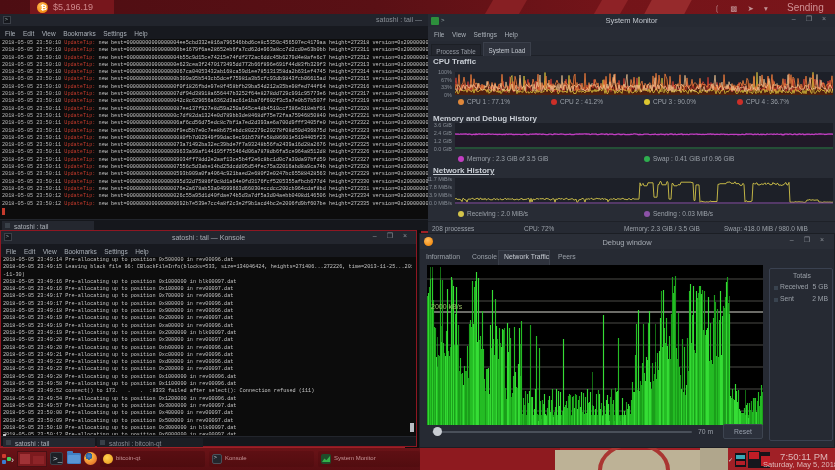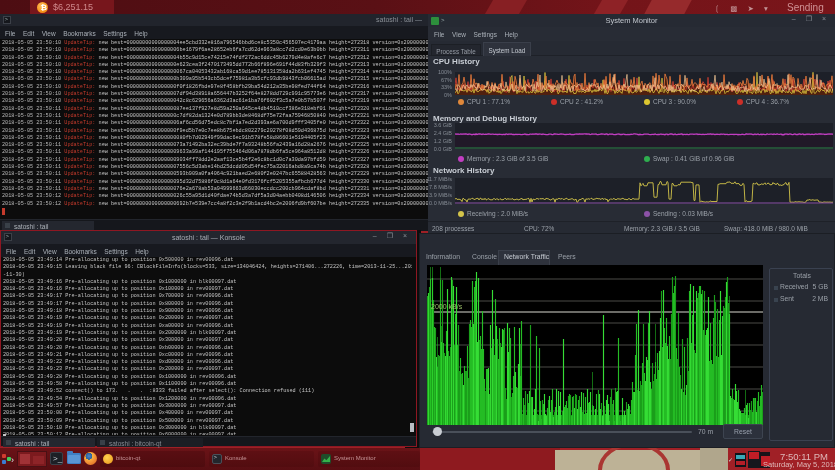--- a/index.html
+++ b/index.html
@@ -21,21 +21,21 @@
 <div class="abs" style="left:700px;top:448px;width:28px;height:22px;background:#b0a68c;"></div>
 
 <div class="abs" style="left:0;top:0;width:835px;height:14px;background:linear-gradient(90deg,#4d0d12 0%,#5a1015 45%,#731419 72%,#7a151a 100%);">
   <div class="abs" style="left:598px;top:0;width:26px;height:14px;background:#8e2226;transform:skewX(-30deg);"></div>
   <div class="abs" style="left:489px;top:0;width:34px;height:14px;background:#871f23;transform:skewX(-30deg);"></div>
   <div class="abs" style="left:648px;top:0;width:40px;height:14px;background:#962a2c;transform:skewX(-28deg);"></div>
   <div class="abs" style="left:30px;top:0;width:84px;height:14px;background:#77161c;"></div>
   <div class="abs" style="left:37px;top:1.5px;width:11px;height:11px;border-radius:50%;
        background:radial-gradient(circle at 40% 35%, #ffbf63, #f7931a 60%, #d97b11);"></div>
   <div class="abs" style="left:40.5px;top:2.5px;width:5px;height:9px;color:#fff;font-size:8px;font-weight:bold;">₿</div>
-  <div class="abs" style="left:53px;top:2px;font-size:9px;color:#cf8a8d;">$6,251.15</div>
+  <div class="abs" style="left:53px;top:2px;font-size:9px;color:#cf8a8d;">$5,196.19</div>
   <div class="abs" style="left:714px;top:3.5px;font-size:7.5px;color:#c29496;letter-spacing:4px;">❲ ▩ ➤ ▾</div>
   <div class="abs" style="left:787px;top:2px;font-size:10px;color:#cf9194;">Sending</div>
 </div>
 
 <div class="abs" style="left:0;top:14px;width:428px;height:217px;background:#0c0c0c;">
   <div class="abs" style="left:0;top:0;width:428px;height:12px;background:#21242c;">
     <div class="abs" style="left:3px;top:2px;width:8px;height:8px;background:#15171c;border:1px solid #3c4048;"></div>
     <div class="abs" style="left:4.5px;top:1.5px;color:#9aa;font-size:6px;">&gt;</div>
     <div class="abs" style="right:6px;top:2px;font-size:7px;color:#8b9097;">satoshi : tail —</div>
   </div>
@@ -86,21 +86,21 @@
        font-size:6.5px;color:#aab0b8;padding:4px 0 0 6px;">
     <span>File</span><span>View</span><span>Settings</span><span>Help</span>
   </div>
   <div class="abs" style="left:0;top:27px;width:407px;height:15px;background:#262a33;border-bottom:1px solid #1e2128;">
     <div class="abs" style="left:3px;top:3px;width:50px;height:12px;background:#23262e;border:1px solid #1c1f25;
          font-size:6.3px;color:#959ba4;text-align:center;padding-top:2.5px;">Process Table</div>
     <div class="abs" style="left:55px;top:1px;width:48px;height:14px;background:#2e323c;border:1px solid #3a3f4a;border-bottom:none;
          font-size:6.3px;color:#c6cbd2;text-align:center;padding-top:3.5px;">System Load</div>
   </div>
 
-  <div class="abs" style="left:5px;top:43px;font-size:8px;font-weight:bold;color:#c9ced5;">CPU History</div>
+  <div class="abs" style="left:5px;top:43px;font-size:8px;font-weight:bold;color:#c9ced5;">CPU Traffic</div>
   <div class="abs" style="right:383px;top:55px;width:40px;text-align:right;font-size:5.5px;color:#868c95;">100%</div>
   <div class="abs" style="right:383px;top:62.5px;width:40px;text-align:right;font-size:5.5px;color:#868c95;">67%</div>
   <div class="abs" style="right:383px;top:70px;width:40px;text-align:right;font-size:5.5px;color:#868c95;">33%</div>
   <div class="abs" style="right:383px;top:77.5px;width:40px;text-align:right;font-size:5.5px;color:#868c95;">0%</div>
   <svg width="378" height="23" style="position:absolute;left:27px;top:58px" viewBox="0 0 378 23" preserveAspectRatio="none">
       <rect width="378" height="23" fill="#1d2028"></rect>
       <polygon points="0,23 0.0,14.0 1.0,7.5 2.0,15.5 3.0,13.6 4.0,4.6 5.0,16.0 6.0,16.6 7.0,13.7 8.0,12.0 9.0,6.8 10.0,12.1 11.0,14.9 12.0,13.9 13.0,10.9 14.0,16.4 15.0,13.7 16.0,4.6 17.0,15.0 18.0,13.7 19.0,8.4 20.0,13.7 21.0,12.1 22.0,12.9 23.0,12.3 24.0,12.5 25.0,14.8 26.0,14.5 27.0,13.2 28.0,14.2 29.0,13.9 30.0,14.8 31.0,15.4 32.0,10.8 33.0,10.7 34.0,13.9 35.0,14.7 36.0,16.5 37.0,11.8 38.0,14.1 39.0,16.6 40.0,12.0 41.0,15.8 42.0,15.1 43.0,16.6 44.0,13.0 45.0,13.6 46.0,12.3 47.0,4.3 48.0,10.7 49.0,15.4 50.0,16.5 51.0,11.3 52.0,14.6 53.0,15.0 54.0,16.6 55.0,6.5 56.0,10.8 57.0,13.1 58.0,10.9 59.0,16.6 60.0,6.2 61.0,9.8 62.0,14.6 63.0,16.6 64.0,15.8 65.0,5.0 66.0,14.5 67.0,16.5 68.0,15.4 69.0,14.0 70.0,9.9 71.0,13.8 72.0,12.8 73.0,8.9 74.0,11.8 75.0,14.1 76.0,14.3 77.0,13.6 78.0,8.7 79.0,11.9 80.0,16.6 81.0,10.4 82.0,11.3 83.0,4.3 84.0,14.8 85.0,5.0 86.0,16.6 87.0,11.8 88.0,13.9 89.0,16.1 90.0,10.3 91.0,5.9 92.0,14.6 93.0,12.4 94.0,9.5 95.0,14.0 96.0,8.5 97.0,14.7 98.0,12.9 99.0,14.2 100.0,14.0 101.0,11.7 102.0,9.7 103.0,12.3 104.0,13.5 105.0,12.8 106.0,16.6 107.0,5.4 108.0,12.0 109.0,14.2 110.0,10.4 111.0,8.7 112.0,12.9 113.0,14.6 114.0,13.7 115.0,9.0 116.0,12.5 117.0,12.2 118.0,14.8 119.0,5.9 120.0,4.2 121.0,15.6 122.0,11.7 123.0,13.7 124.0,13.7 125.0,12.5 126.0,14.4 127.0,12.3 128.0,16.6 129.0,15.9 130.0,3.5 131.0,16.6 132.0,14.0 133.0,16.6 134.0,11.8 135.0,13.5 136.0,14.5 137.0,12.5 138.0,13.4 139.0,9.1 140.0,8.8 141.0,11.7 142.0,14.3 143.0,12.1 144.0,16.6 145.0,15.3 146.0,12.4 147.0,14.7 148.0,14.8 149.0,9.1 150.0,10.0 151.0,6.1 152.0,13.1 153.0,15.5 154.0,14.3 155.0,3.7 156.0,16.2 157.0,11.7 158.0,7.1 159.0,4.6 160.0,4.0 161.0,15.8 162.0,12.4 163.0,12.3 164.0,9.8 165.0,14.8 166.0,15.4 167.0,14.2 168.0,15.2 169.0,8.1 170.0,15.1 171.0,10.0 172.0,4.4 173.0,14.6 174.0,15.1 175.0,15.4 176.0,9.0 177.0,12.9 178.0,15.0 179.0,6.9 180.0,14.1 181.0,15.9 182.0,7.6 183.0,15.5 184.0,14.0 185.0,15.0 186.0,12.2 187.0,10.4 188.0,14.7 189.0,14.1 190.0,12.5 191.0,14.0 192.0,14.0 193.0,13.1 194.0,12.7 195.0,11.9 196.0,14.2 197.0,16.6 198.0,5.8 199.0,13.8 200.0,7.4 201.0,3.5 202.0,13.1 203.0,13.8 204.0,5.1 205.0,12.8 206.0,13.9 207.0,12.2 208.0,15.8 209.0,15.4 210.0,4.0 211.0,6.4 212.0,8.7 213.0,15.9 214.0,13.7 215.0,6.2 216.0,14.2 217.0,16.6 218.0,10.7 219.0,14.8 220.0,14.0 221.0,13.1 222.0,13.8 223.0,12.7 224.0,14.9 225.0,4.8 226.0,13.2 227.0,14.0 228.0,13.4 229.0,15.1 230.0,5.3 231.0,13.5 232.0,7.6 233.0,14.7 234.0,15.2 235.0,14.0 236.0,14.3 237.0,8.9 238.0,13.7 239.0,12.9 240.0,11.7 241.0,12.9 242.0,13.6 243.0,13.8 244.0,14.5 245.0,8.0 246.0,13.7 247.0,12.7 248.0,11.0 249.0,12.4 250.0,13.6 251.0,14.3 252.0,16.2 253.0,7.1 254.0,13.3 255.0,13.4 256.0,11.7 257.0,13.1 258.0,12.6 259.0,13.4 260.0,5.2 261.0,15.1 262.0,11.6 263.0,16.6 264.0,14.7 265.0,12.0 266.0,14.3 267.0,11.4 268.0,16.2 269.0,4.6 270.0,15.3 271.0,15.4 272.0,13.4 273.0,13.8 274.0,11.1 275.0,14.3 276.0,13.5 277.0,12.6 278.0,15.0 279.0,13.9 280.0,16.2 281.0,14.5 282.0,16.0 283.0,13.3 284.0,11.8 285.0,11.8 286.0,12.3 287.0,14.0 288.0,9.9 289.0,13.8 290.0,13.5 291.0,13.8 292.0,8.0 293.0,9.6 294.0,16.6 295.0,12.5 296.0,15.3 297.0,13.0 298.0,14.6 299.0,5.7 300.0,16.6 301.0,15.5 302.0,16.6 303.0,13.0 304.0,14.8 305.0,5.9 306.0,13.9 307.0,4.9 308.0,12.7 309.0,8.7 310.0,12.2 311.0,12.5 312.0,15.2 313.0,5.9 314.0,8.3 315.0,14.1 316.0,12.8 317.0,4.6 318.0,9.2 319.0,10.8 320.0,14.3 321.0,13.6 322.0,12.6 323.0,14.4 324.0,14.3 325.0,15.5 326.0,14.2 327.0,14.6 328.0,8.3 329.0,16.1 330.0,8.7 331.0,14.2 332.0,13.6 333.0,4.7 334.0,4.0 335.0,12.7 336.0,4.8 337.0,14.7 338.0,6.9 339.0,8.0 340.0,13.9 341.0,16.2 342.0,16.0 343.0,8.1 344.0,13.7 345.0,16.6 346.0,13.1 347.0,16.3 348.0,14.1 349.0,8.6 350.0,13.3 351.0,6.0 352.0,15.8 353.0,13.8 354.0,12.6 355.0,7.2 356.0,8.2 357.0,8.3 358.0,4.8 359.0,10.8 360.0,8.6 361.0,13.7 362.0,4.4 363.0,16.4 364.0,16.1 365.0,9.1 366.0,9.6 367.0,12.2 368.0,11.4 369.0,12.2 370.0,16.6 371.0,14.9 372.0,13.3 373.0,10.4 374.0,12.1 375.0,9.6 376.0,11.8 377.0,5.7 378.0,15.0 378,23" fill="#50200f"></polygon>
       <polyline points="0.0,13.0 1.0,5.8 2.0,14.7 3.0,17.9 4.0,15.6 5.0,19.0 6.0,17.3 7.0,12.7 8.0,16.1 9.0,11.8 10.0,16.7 11.0,17.4 12.0,16.2 13.0,9.6 14.0,19.2 15.0,12.7 16.0,18.9 17.0,14.2 18.0,13.4 19.0,14.2 20.0,12.8 21.0,19.0 22.0,14.8 23.0,16.2 24.0,13.2 25.0,13.9 26.0,13.5 27.0,16.7 28.0,13.3 29.0,16.5 30.0,17.8 31.0,19.0 32.0,18.2 33.0,17.9 34.0,14.9 35.0,16.3 36.0,15.8 37.0,18.7 38.0,13.1 39.0,19.7 40.0,14.7 41.0,18.8 42.0,19.8 43.0,18.2 44.0,13.6 45.0,16.3 46.0,18.4 47.0,13.6 48.0,9.3 49.0,18.9 50.0,19.6 51.0,20.0 52.0,20.1 53.0,14.1 54.0,18.8 55.0,4.7 56.0,9.4 57.0,15.6 58.0,19.4 59.0,20.0 60.0,14.4 61.0,13.4 62.0,13.7 63.0,16.7 64.0,15.2 65.0,19.5 66.0,13.6 67.0,15.8 68.0,16.3 69.0,13.0 70.0,15.6 71.0,20.1 72.0,11.7 73.0,7.3 74.0,16.4 75.0,13.1 76.0,18.5 77.0,18.3 78.0,15.5 79.0,14.9 80.0,17.0 81.0,9.0 82.0,19.4 83.0,10.6 84.0,18.5 85.0,16.3 86.0,17.9 87.0,18.6 88.0,12.9 89.0,16.9 90.0,8.9 91.0,16.3 92.0,19.5 93.0,17.5 94.0,13.2 95.0,18.0 96.0,6.9 97.0,19.5 98.0,13.9 99.0,20.1 100.0,17.1 101.0,18.7 102.0,19.7 103.0,17.4 104.0,19.7 105.0,18.8 106.0,17.3 107.0,14.5 108.0,19.3 109.0,19.6 110.0,15.4 111.0,7.1 112.0,14.3 113.0,16.5 114.0,16.8 115.0,18.2 116.0,16.6 117.0,14.1 118.0,13.9 119.0,18.5 120.0,18.3 121.0,15.1 122.0,15.8 123.0,19.5 124.0,12.7 125.0,11.3 126.0,13.4 127.0,15.3 128.0,18.0 129.0,15.1 130.0,16.9 131.0,19.4 132.0,13.0 133.0,19.5 134.0,14.8 135.0,13.4 136.0,14.9 137.0,12.7 138.0,15.9 139.0,7.6 140.0,13.5 141.0,16.4 142.0,17.2 143.0,13.1 144.0,16.7 145.0,17.7 146.0,15.2 147.0,13.8 148.0,15.5 149.0,15.2 150.0,8.5 151.0,14.8 152.0,15.3 153.0,20.1 154.0,14.7 155.0,13.4 156.0,19.5 157.0,14.4 158.0,14.6 159.0,18.8 160.0,19.2 161.0,16.9 162.0,15.9 163.0,18.7 164.0,8.4 165.0,13.9 166.0,14.5 167.0,15.1 168.0,18.2 169.0,6.4 170.0,18.9 171.0,14.3 172.0,15.1 173.0,13.7 174.0,19.0 175.0,16.7 176.0,20.2 177.0,12.9 178.0,16.2 179.0,16.9 180.0,17.9 181.0,16.6 182.0,5.9 183.0,17.9 184.0,14.2 185.0,17.3 186.0,19.5 187.0,17.3 188.0,13.8 189.0,15.5 190.0,18.5 191.0,18.5 192.0,13.0 193.0,14.0 194.0,17.5 195.0,19.7 196.0,19.0 197.0,18.0 198.0,13.2 199.0,15.4 200.0,10.2 201.0,18.8 202.0,17.4 203.0,14.2 204.0,14.1 205.0,17.2 206.0,17.6 207.0,13.2 208.0,15.0 209.0,14.6 210.0,13.6 211.0,14.5 212.0,18.0 213.0,15.1 214.0,17.2 215.0,13.0 216.0,16.6 217.0,18.8 218.0,9.4 219.0,17.5 220.0,13.5 221.0,16.9 222.0,18.4 223.0,17.3 224.0,15.4 225.0,17.8 226.0,19.5 227.0,18.7 228.0,17.0 229.0,17.6 230.0,18.4 231.0,17.7 232.0,10.9 233.0,13.8 234.0,14.3 235.0,16.3 236.0,17.7 237.0,15.6 238.0,12.7 239.0,16.6 240.0,17.8 241.0,15.7 242.0,16.2 243.0,12.7 244.0,16.8 245.0,11.2 246.0,12.7 247.0,13.1 248.0,9.7 249.0,11.2 250.0,17.6 251.0,19.1 252.0,19.5 253.0,5.3 254.0,18.4 255.0,16.0 256.0,10.5 257.0,13.3 258.0,16.3 259.0,13.6 260.0,16.5 261.0,19.4 262.0,10.4 263.0,17.4 264.0,13.7 265.0,14.8 266.0,13.3 267.0,19.4 268.0,15.5 269.0,17.4 270.0,17.0 271.0,17.2 272.0,14.1 273.0,16.7 274.0,14.4 275.0,18.5 276.0,14.9 277.0,20.0 278.0,18.7 279.0,15.8 280.0,15.5 281.0,14.9 282.0,19.9 283.0,14.0 284.0,10.5 285.0,19.4 286.0,16.1 287.0,13.0 288.0,13.4 289.0,18.0 290.0,14.0 291.0,18.1 292.0,15.9 293.0,17.1 294.0,16.8 295.0,19.3 296.0,18.2 297.0,18.6 298.0,16.2 299.0,16.3 300.0,18.7 301.0,15.0 302.0,16.8 303.0,17.6 304.0,18.3 305.0,16.6 306.0,16.7 307.0,17.9 308.0,15.6 309.0,18.6 310.0,15.2 311.0,15.1 312.0,18.7 313.0,5.6 314.0,18.7 315.0,17.8 316.0,14.7 317.0,16.9 318.0,7.7 319.0,19.2 320.0,15.6 321.0,19.7 322.0,13.3 323.0,16.5 324.0,13.3 325.0,18.0 326.0,13.2 327.0,14.9 328.0,15.8 329.0,16.3 330.0,7.1 331.0,19.2 332.0,17.3 333.0,12.9 334.0,16.6 335.0,18.6 336.0,16.2 337.0,19.6 338.0,6.8 339.0,17.2 340.0,19.5 341.0,16.3 342.0,15.8 343.0,14.7 344.0,20.1 345.0,19.3 346.0,17.8 347.0,15.6 348.0,13.1 349.0,7.0 350.0,16.9 351.0,17.9 352.0,16.6 353.0,17.5 354.0,13.2 355.0,19.4 356.0,17.5 357.0,15.4 358.0,13.4 359.0,9.5 360.0,7.0 361.0,12.7 362.0,8.0 363.0,15.6 364.0,17.1 365.0,7.6 366.0,12.9 367.0,15.1 368.0,10.1 369.0,14.3 370.0,17.2 371.0,19.4 372.0,19.7 373.0,9.0 374.0,16.4 375.0,8.2 376.0,16.2 377.0,13.3 378.0,17.0" fill="none" stroke="#c23b31" stroke-width="0.9" opacity="1.0"></polyline>
       <polyline points="0.0,20.6 1.0,19.9 2.0,18.5 3.0,21.8 4.0,20.5 5.0,16.6 6.0,17.4 7.0,18.5 8.0,18.5 9.0,19.1 10.0,18.3 11.0,17.8 12.0,20.3 13.0,17.3 14.0,18.0 15.0,18.1 16.0,19.8 17.0,19.5 18.0,17.2 19.0,21.1 20.0,16.7 21.0,18.5 22.0,19.2 23.0,20.0 24.0,18.8 25.0,18.2 26.0,17.3 27.0,18.3 28.0,17.3 29.0,17.1 30.0,18.1 31.0,17.5 32.0,20.3 33.0,17.3 34.0,21.4 35.0,19.7 36.0,20.3 37.0,17.2 38.0,18.6 39.0,18.0 40.0,17.2 41.0,19.2 42.0,20.2 43.0,18.7 44.0,20.8 45.0,18.6 46.0,21.6 47.0,20.2 48.0,17.1 49.0,19.4 50.0,18.4 51.0,18.9 52.0,16.9 53.0,19.6 54.0,20.6 55.0,16.7 56.0,5.4 57.0,3.5 58.0,18.5 59.0,18.5 60.0,18.3 61.0,18.1 62.0,21.7 63.0,18.3 64.0,20.5 65.0,18.7 66.0,19.9 67.0,19.9 68.0,20.3 69.0,4.0 70.0,18.0 71.0,20.7 72.0,20.6 73.0,19.5 74.0,21.3 75.0,20.1 76.0,19.5 77.0,21.0 78.0,18.4 79.0,19.5 80.0,21.2 81.0,20.8 82.0,17.4 83.0,20.4 84.0,18.5 85.0,20.0 86.0,20.3 87.0,20.4 88.0,19.6 89.0,19.7 90.0,0.5 91.0,17.2 92.0,19.6 93.0,16.9 94.0,17.9 95.0,18.3 96.0,20.3 97.0,20.6 98.0,18.7 99.0,17.6 100.0,17.1 101.0,17.0 102.0,17.1 103.0,21.8 104.0,20.9 105.0,18.3 106.0,19.7 107.0,18.6 108.0,20.5 109.0,19.3 110.0,20.0 111.0,19.0 112.0,20.9 113.0,17.0 114.0,3.4 115.0,17.3 116.0,20.4 117.0,19.1 118.0,19.3 119.0,21.8 120.0,21.2 121.0,21.5 122.0,17.3 123.0,19.2 124.0,20.2 125.0,18.4 126.0,19.9 127.0,20.1 128.0,18.9 129.0,19.8 130.0,20.9 131.0,18.7 132.0,19.8 133.0,18.6 134.0,19.9 135.0,18.1 136.0,18.2 137.0,20.6 138.0,18.2 139.0,19.6 140.0,17.2 141.0,19.9 142.0,17.7 143.0,19.4 144.0,17.5 145.0,17.2 146.0,18.3 147.0,18.9 148.0,7.9 149.0,17.8 150.0,21.4 151.0,17.2 152.0,21.7 153.0,21.2 154.0,18.3 155.0,16.8 156.0,17.6 157.0,17.8 158.0,18.1 159.0,17.9 160.0,21.5 161.0,18.9 162.0,20.6 163.0,20.5 164.0,17.9 165.0,19.9 166.0,20.0 167.0,21.4 168.0,16.7 169.0,17.9 170.0,18.2 171.0,18.3 172.0,19.3 173.0,17.1 174.0,21.3 175.0,17.0 176.0,19.5 177.0,20.9 178.0,20.8 179.0,20.2 180.0,18.2 181.0,20.3 182.0,19.7 183.0,18.8 184.0,4.8 185.0,19.8 186.0,19.9 187.0,17.8 188.0,16.6 189.0,18.7 190.0,17.4 191.0,18.9 192.0,18.0 193.0,19.7 194.0,16.8 195.0,20.6 196.0,18.1 197.0,16.8 198.0,20.6 199.0,20.5 200.0,18.1 201.0,17.1 202.0,17.3 203.0,19.6 204.0,21.4 205.0,17.4 206.0,20.0 207.0,6.1 208.0,19.5 209.0,20.7 210.0,16.8 211.0,19.0 212.0,20.4 213.0,21.3 214.0,17.0 215.0,16.9 216.0,17.8 217.0,20.3 218.0,18.4 219.0,20.4 220.0,16.8 221.0,19.0 222.0,19.2 223.0,18.1 224.0,18.9 225.0,18.4 226.0,20.9 227.0,18.4 228.0,16.9 229.0,20.1 230.0,18.7 231.0,18.4 232.0,20.2 233.0,21.5 234.0,17.9 235.0,17.9 236.0,20.4 237.0,17.2 238.0,19.2 239.0,17.8 240.0,20.1 241.0,19.0 242.0,20.0 243.0,21.3 244.0,21.3 245.0,17.7 246.0,20.9 247.0,19.6 248.0,17.5 249.0,18.7 250.0,19.7 251.0,19.1 252.0,20.8 253.0,17.7 254.0,17.6 255.0,16.8 256.0,18.9 257.0,18.5 258.0,18.2 259.0,17.3 260.0,18.7 261.0,21.8 262.0,18.3 263.0,19.1 264.0,20.8 265.0,21.7 266.0,18.4 267.0,18.9 268.0,17.1 269.0,17.7 270.0,21.6 271.0,20.6 272.0,19.0 273.0,20.1 274.0,18.2 275.0,17.3 276.0,16.9 277.0,17.9 278.0,17.6 279.0,17.3 280.0,17.8 281.0,21.3 282.0,21.4 283.0,21.0 284.0,18.2 285.0,19.6 286.0,20.2 287.0,17.8 288.0,20.9 289.0,18.0 290.0,19.9 291.0,18.7 292.0,21.8 293.0,17.7 294.0,19.4 295.0,20.7 296.0,19.7 297.0,21.7 298.0,21.0 299.0,5.1 300.0,19.7 301.0,21.6 302.0,0.3 303.0,20.7 304.0,19.3 305.0,18.6 306.0,21.2 307.0,18.0 308.0,17.7 309.0,16.9 310.0,20.5 311.0,17.5 312.0,20.0 313.0,18.2 314.0,8.9 315.0,21.4 316.0,21.7 317.0,18.4 318.0,20.8 319.0,19.3 320.0,17.0 321.0,21.7 322.0,18.6 323.0,21.4 324.0,17.4 325.0,19.8 326.0,18.3 327.0,20.9 328.0,18.0 329.0,18.9 330.0,19.9 331.0,20.6 332.0,19.3 333.0,21.0 334.0,18.6 335.0,19.8 336.0,21.0 337.0,21.7 338.0,17.8 339.0,21.3 340.0,17.4 341.0,17.2 342.0,19.5 343.0,18.0 344.0,19.9 345.0,19.7 346.0,21.3 347.0,21.3 348.0,18.4 349.0,21.6 350.0,18.4 351.0,21.8 352.0,16.7 353.0,18.9 354.0,17.7 355.0,17.7 356.0,20.9 357.0,21.4 358.0,0.3 359.0,20.8 360.0,21.4 361.0,20.7 362.0,18.6 363.0,17.8 364.0,20.0 365.0,19.5 366.0,17.4 367.0,17.5 368.0,19.0 369.0,18.0 370.0,20.0 371.0,21.5 372.0,18.0 373.0,18.4 374.0,20.7 375.0,16.6 376.0,19.6 377.0,20.7 378.0,16.9" fill="none" stroke="#d8c23c" stroke-width="0.8" opacity="1.0"></polyline>
       <polyline points="0.0,17.7 1.0,12.4 2.0,14.6 3.0,13.3 4.0,2.5 5.0,15.2 6.0,18.8 7.0,12.7 8.0,10.8 9.0,5.1 10.0,10.9 11.0,17.0 12.0,18.6 13.0,15.1 14.0,16.9 15.0,17.0 16.0,2.5 17.0,14.1 18.0,17.3 19.0,6.8 20.0,12.7 21.0,10.9 22.0,11.8 23.0,16.3 24.0,11.4 25.0,14.6 26.0,18.6 27.0,12.1 28.0,17.4 29.0,12.9 30.0,15.7 31.0,14.5 32.0,14.4 33.0,9.3 34.0,12.9 35.0,13.8 36.0,17.4 37.0,10.5 38.0,14.3 39.0,16.9 40.0,10.8 41.0,15.0 42.0,14.2 43.0,18.8 44.0,11.9 45.0,12.6 46.0,14.4 47.0,2.3 48.0,14.0 49.0,14.6 50.0,15.8 51.0,14.3 52.0,13.6 53.0,18.6 54.0,17.4 55.0,11.5 56.0,12.1 57.0,16.7 58.0,9.5 59.0,18.7 60.0,4.3 61.0,8.3 62.0,14.4 63.0,16.5 64.0,15.0 65.0,6.4 66.0,15.3 67.0,17.9 68.0,14.5 69.0,13.7 70.0,8.4 71.0,12.7 72.0,12.9 73.0,14.2 74.0,10.6 75.0,14.5 76.0,13.3 77.0,14.0 78.0,7.1 79.0,10.6 80.0,16.3 81.0,16.2 82.0,12.5 83.0,2.2 84.0,18.5 85.0,10.7 86.0,17.4 87.0,10.6 88.0,14.5 89.0,15.9 90.0,13.1 91.0,4.0 92.0,16.3 93.0,16.1 94.0,8.0 95.0,16.1 96.0,12.2 97.0,17.0 98.0,11.7 99.0,15.9 100.0,13.0 101.0,10.5 102.0,8.2 103.0,11.1 104.0,12.4 105.0,11.7 106.0,16.0 107.0,11.5 108.0,10.7 109.0,17.7 110.0,9.0 111.0,11.5 112.0,11.8 113.0,13.6 114.0,15.6 115.0,7.4 116.0,11.3 117.0,11.0 118.0,16.5 119.0,4.0 120.0,2.1 121.0,18.5 122.0,10.5 123.0,17.9 124.0,16.8 125.0,18.0 126.0,15.6 127.0,11.1 128.0,16.7 129.0,18.0 130.0,1.3 131.0,16.3 132.0,15.0 133.0,18.3 134.0,10.6 135.0,17.9 136.0,13.6 137.0,14.2 138.0,13.2 139.0,14.3 140.0,7.3 141.0,10.5 142.0,13.3 143.0,10.9 144.0,16.2 145.0,16.2 146.0,11.3 147.0,16.0 148.0,13.9 149.0,7.6 150.0,18.2 151.0,4.3 152.0,16.4 153.0,14.7 154.0,17.5 155.0,1.6 156.0,17.4 157.0,10.5 158.0,5.3 159.0,11.0 160.0,1.9 161.0,18.6 162.0,11.2 163.0,11.1 164.0,12.5 165.0,17.3 166.0,17.5 167.0,13.2 168.0,18.3 169.0,12.0 170.0,14.3 171.0,15.0 172.0,16.0 173.0,18.7 174.0,15.3 175.0,18.3 176.0,7.5 177.0,11.8 178.0,15.4 179.0,5.2 180.0,14.6 181.0,15.1 182.0,12.6 183.0,14.6 184.0,16.9 185.0,14.1 186.0,11.1 187.0,9.1 188.0,14.5 189.0,17.5 190.0,11.3 191.0,13.0 192.0,15.7 193.0,12.6 194.0,11.6 195.0,10.7 196.0,17.4 197.0,17.0 198.0,3.9 199.0,12.8 200.0,14.5 201.0,1.3 202.0,12.0 203.0,16.6 204.0,3.1 205.0,11.7 206.0,12.9 207.0,11.0 208.0,15.6 209.0,15.2 210.0,1.9 211.0,4.5 212.0,7.1 213.0,16.7 214.0,18.8 215.0,4.3 216.0,13.7 217.0,17.1 218.0,14.2 219.0,13.9 220.0,13.0 221.0,12.0 222.0,14.2 223.0,11.6 224.0,14.0 225.0,2.8 226.0,17.9 227.0,14.2 228.0,12.4 229.0,17.7 230.0,14.0 231.0,14.6 232.0,5.9 233.0,15.0 234.0,15.5 235.0,13.0 236.0,13.3 237.0,7.3 238.0,13.8 239.0,11.8 240.0,10.5 241.0,11.8 242.0,12.5 243.0,16.3 244.0,13.6 245.0,6.3 246.0,15.2 247.0,11.5 248.0,12.6 249.0,12.5 250.0,12.5 251.0,13.3 252.0,15.4 253.0,13.5 254.0,12.2 255.0,12.3 256.0,13.7 257.0,16.6 258.0,11.4 259.0,17.6 260.0,14.7 261.0,18.5 262.0,12.5 263.0,15.8 264.0,18.7 265.0,10.8 266.0,15.4 267.0,13.7 268.0,17.1 269.0,2.6 270.0,14.4 271.0,14.5 272.0,17.4 273.0,12.8 274.0,16.6 275.0,16.9 276.0,17.4 277.0,11.5 278.0,17.0 279.0,12.8 280.0,18.6 281.0,13.6 282.0,15.2 283.0,12.2 284.0,13.5 285.0,10.6 286.0,11.1 287.0,13.7 288.0,8.5 289.0,12.8 290.0,12.5 291.0,12.7 292.0,6.3 293.0,8.1 294.0,18.4 295.0,11.3 296.0,18.6 297.0,11.9 298.0,13.6 299.0,3.8 300.0,18.0 301.0,14.6 302.0,17.4 303.0,11.9 304.0,13.9 305.0,12.8 306.0,13.8 307.0,2.9 308.0,11.6 309.0,15.6 310.0,11.0 311.0,11.4 312.0,17.6 313.0,4.0 314.0,18.4 315.0,17.8 316.0,11.7 317.0,2.5 318.0,18.5 319.0,9.4 320.0,13.4 321.0,13.0 322.0,13.2 323.0,13.5 324.0,13.4 325.0,18.3 326.0,13.8 327.0,13.7 328.0,6.7 329.0,15.3 330.0,11.4 331.0,13.2 332.0,12.5 333.0,12.5 334.0,1.8 335.0,11.6 336.0,2.7 337.0,14.9 338.0,5.1 339.0,6.3 340.0,12.8 341.0,18.7 342.0,18.1 343.0,6.4 344.0,12.6 345.0,17.8 346.0,12.0 347.0,16.3 348.0,16.8 349.0,16.1 350.0,12.2 351.0,4.1 352.0,15.0 353.0,12.7 354.0,12.9 355.0,11.2 356.0,6.5 357.0,6.7 358.0,2.7 359.0,13.3 360.0,16.3 361.0,16.1 362.0,14.6 363.0,17.6 364.0,16.1 365.0,18.3 366.0,14.8 367.0,11.0 368.0,11.9 369.0,11.0 370.0,17.7 371.0,14.0 372.0,12.2 373.0,12.5 374.0,10.8 375.0,15.4 376.0,10.5 377.0,3.8 378.0,14.1" fill="none" stroke="#e0763a" stroke-width="0.9" opacity="1.0"></polyline>
@@ -128,21 +128,21 @@
       <polyline points="0.0,11.2 1.0,11.0 2.0,11.4 3.0,11.0 4.0,11.3 5.0,11.2 6.0,10.9 7.0,11.3 8.0,10.9 9.0,11.2 10.0,11.0 11.0,11.0 12.0,11.2 13.0,11.6 14.0,11.0 15.0,11.1 16.0,11.4 17.0,11.7 18.0,11.4 19.0,11.2 20.0,11.7 21.0,10.9 22.0,11.6 23.0,11.1 24.0,11.0 25.0,11.0 26.0,11.1 27.0,11.6 28.0,11.0 29.0,11.4 30.0,11.4 31.0,11.2 32.0,11.3 33.0,11.0 34.0,10.9 35.0,11.1 36.0,11.4 37.0,11.2 38.0,11.2 39.0,11.4 40.0,11.3 41.0,11.1 42.0,11.5 43.0,11.5 44.0,11.1 45.0,11.4 46.0,11.3 47.0,11.6 48.0,11.5 49.0,11.1 50.0,11.7 51.0,11.0 52.0,11.2 53.0,11.5 54.0,11.0 55.0,11.3 56.0,10.9 57.0,11.4 58.0,11.5 59.0,11.4 60.0,11.6 61.0,11.2 62.0,11.5 63.0,11.4 64.0,11.4 65.0,11.3 66.0,11.6 67.0,11.7 68.0,11.3 69.0,11.4 70.0,10.9 71.0,11.5 72.0,11.4 73.0,11.7 74.0,11.6 75.0,11.1 76.0,11.2 77.0,11.4 78.0,10.9 79.0,11.3 80.0,11.0 81.0,11.0 82.0,10.9 83.0,11.5 84.0,11.0 85.0,11.1 86.0,11.2 87.0,11.6 88.0,11.0 89.0,11.3 90.0,11.3 91.0,11.6 92.0,11.6 93.0,11.6 94.0,11.1 95.0,11.2 96.0,11.2 97.0,11.6 98.0,11.7 99.0,11.0 100.0,11.0 101.0,11.1 102.0,11.1 103.0,11.3 104.0,11.4 105.0,11.1 106.0,10.9 107.0,11.2 108.0,11.2 109.0,11.4 110.0,11.7 111.0,11.5 112.0,11.3 113.0,11.4 114.0,11.4 115.0,10.9 116.0,11.6 117.0,11.5 118.0,11.6 119.0,11.5 120.0,11.2 121.0,11.2 122.0,11.0 123.0,11.4 124.0,10.9 125.0,11.0 126.0,11.1 127.0,11.0 128.0,11.2 129.0,10.9 130.0,10.9 131.0,11.0 132.0,11.0 133.0,11.2 134.0,10.9 135.0,11.6 136.0,11.4 137.0,11.0 138.0,11.1 139.0,11.2 140.0,11.2 141.0,11.0 142.0,11.6 143.0,11.7 144.0,11.3 145.0,11.3 146.0,11.0 147.0,11.0 148.0,11.2 149.0,11.1 150.0,11.6 151.0,11.0 152.0,10.9 153.0,11.7 154.0,11.3 155.0,11.0 156.0,11.3 157.0,10.9 158.0,11.3 159.0,11.7 160.0,11.6 161.0,11.5 162.0,11.1 163.0,11.2 164.0,11.0 165.0,11.5 166.0,11.3 167.0,11.5 168.0,11.2 169.0,11.1 170.0,11.5 171.0,11.7 172.0,11.6 173.0,11.5 174.0,11.6 175.0,11.5 176.0,11.1 177.0,11.3 178.0,11.2 179.0,10.9 180.0,10.9 181.0,11.1 182.0,11.1 183.0,11.5 184.0,11.7 185.0,11.3 186.0,11.6 187.0,11.7 188.0,11.7 189.0,11.2 190.0,11.1 191.0,11.1 192.0,11.1 193.0,11.1 194.0,11.4 195.0,11.6 196.0,11.6 197.0,11.3 198.0,11.4 199.0,11.5 200.0,11.0 201.0,11.4 202.0,11.6 203.0,11.5 204.0,11.5 205.0,11.3 206.0,11.0 207.0,11.5 208.0,11.2 209.0,11.5 210.0,11.7 211.0,11.2 212.0,11.2 213.0,11.7 214.0,11.5 215.0,11.0 216.0,11.0 217.0,11.0 218.0,11.6 219.0,11.5 220.0,11.0 221.0,11.6 222.0,11.7 223.0,11.4 224.0,11.2 225.0,11.3 226.0,11.0 227.0,10.9 228.0,11.7 229.0,11.4 230.0,11.3 231.0,11.6 232.0,11.2 233.0,11.6 234.0,11.6 235.0,11.1 236.0,11.1 237.0,11.1 238.0,11.1 239.0,11.4 240.0,11.1 241.0,11.2 242.0,11.0 243.0,11.6 244.0,11.2 245.0,11.3 246.0,11.4 247.0,11.6 248.0,11.2 249.0,11.6 250.0,11.3 251.0,11.3 252.0,11.3 253.0,10.9 254.0,11.3 255.0,11.0 256.0,10.9 257.0,11.5 258.0,11.0 259.0,11.3 260.0,11.5 261.0,11.3 262.0,11.2 263.0,11.3 264.0,11.3 265.0,11.5 266.0,11.0 267.0,11.3 268.0,11.1 269.0,11.1 270.0,11.5 271.0,11.3 272.0,11.3 273.0,11.5 274.0,11.6 275.0,11.3 276.0,11.4 277.0,11.3 278.0,11.3 279.0,11.5 280.0,11.3 281.0,11.3 282.0,11.3 283.0,11.7 284.0,11.5 285.0,11.6 286.0,11.7 287.0,11.1 288.0,11.3 289.0,11.7 290.0,11.6 291.0,11.0 292.0,11.0 293.0,11.3 294.0,11.0 295.0,11.1 296.0,11.0 297.0,11.4 298.0,11.5 299.0,11.6 300.0,11.0 301.0,11.5 302.0,11.4 303.0,11.0 304.0,11.6 305.0,11.7 306.0,11.1 307.0,11.7 308.0,11.2 309.0,11.3 310.0,11.7 311.0,11.6 312.0,11.0 313.0,11.2 314.0,11.3 315.0,11.2 316.0,11.1 317.0,11.2 318.0,11.5 319.0,10.9 320.0,11.3 321.0,11.3 322.0,10.9 323.0,11.2 324.0,11.4 325.0,11.3 326.0,11.0 327.0,11.7 328.0,11.5 329.0,11.7 330.0,11.0 331.0,11.1 332.0,10.9 333.0,11.5 334.0,11.1 335.0,11.0 336.0,11.2 337.0,11.6 338.0,11.6 339.0,11.1 340.0,11.0 341.0,11.6 342.0,11.4 343.0,11.5 344.0,11.0 345.0,10.9 346.0,11.5 347.0,11.2 348.0,11.0 349.0,11.7 350.0,11.4 351.0,11.5 352.0,11.0 353.0,11.6 354.0,11.0 355.0,11.6 356.0,11.3 357.0,11.2 358.0,11.3 359.0,11.6 360.0,11.1 361.0,11.0 362.0,11.3 363.0,11.1 364.0,11.0 365.0,11.0 366.0,10.9 367.0,11.1 368.0,11.1 369.0,11.1 370.0,11.5 371.0,11.1 372.0,11.3 373.0,11.0 374.0,11.2 375.0,10.9 376.0,11.1 377.0,10.9 378.0,11.5" fill="none" stroke="#c23ec2" stroke-width="1.3"></polyline>
       <line x1="0" y1="25" x2="378" y2="25" stroke="#2f9e4f" stroke-width="0.8"></line>
     </svg>
   <div class="abs" style="left:30px;top:141px;width:377px;height:9px;font-size:6.5px;color:#9aa0a8;">
     <span class="abs" style="left:0;top:1px;width:6px;height:6px;border-radius:50%;background:#c23ec2;"></span>
     <span class="abs" style="left:9px;">Memory : 2.3 GiB of 3.5 GiB</span>
     <span class="abs" style="left:186px;top:1px;width:6px;height:6px;border-radius:50%;background:#2fae4f;"></span>
     <span class="abs" style="left:195px;">Swap : 0.41 GiB of 0.96 GiB</span>
   </div>
 
-  <div class="abs" style="left:5px;top:152px;font-size:8px;font-weight:bold;color:#c9ced5;">Network History</div>
+  <div class="abs" style="left:5px;top:152px;font-size:8px;font-weight:bold;color:#c9ced5;text-decoration:underline;">Network History</div>
   <div class="abs" style="right:383px;top:162px;width:40px;text-align:right;font-size:5.5px;color:#868c95;">11.7 MiB/s</div>
   <div class="abs" style="right:383px;top:170px;width:40px;text-align:right;font-size:5.5px;color:#868c95;">7.8 MiB/s</div>
   <div class="abs" style="right:383px;top:178px;width:40px;text-align:right;font-size:5.5px;color:#868c95;">3.9 MiB/s</div>
   <div class="abs" style="right:383px;top:186px;width:40px;text-align:right;font-size:5.5px;color:#868c95;">0.0 MiB/s</div>
   <svg width="378" height="26" style="position:absolute;left:27px;top:164px" viewBox="0 0 378 26">
       <rect width="378" height="26" fill="#1d2028"></rect>
       <polyline points="0.0,21.2 1.0,20.3 2.0,21.1 3.0,21.7 4.0,20.9 5.0,21.8 6.0,21.8 7.0,23.6 8.0,20.2 9.0,20.9 10.0,22.0 11.0,21.9 12.0,24.1 13.0,21.2 14.0,21.1 15.0,21.1 16.0,21.2 17.0,20.2 18.0,20.5 19.0,21.4 20.0,21.5 21.0,20.6 22.0,20.5 23.0,20.2 24.0,22.0 25.0,20.3 26.0,20.2 27.0,21.9 28.0,20.6 29.0,21.8 30.0,20.2 31.0,21.8 32.0,21.8 33.0,20.5 34.0,21.0 35.0,21.7 36.0,21.8 37.0,21.8 38.0,21.6 39.0,20.2 40.0,21.5 41.0,21.6 42.0,20.4 43.0,21.8 44.0,21.6 45.0,20.6 46.0,21.5 47.0,21.8 48.0,21.6 49.0,21.3 50.0,20.2 51.0,21.0 52.0,21.7 53.0,20.3 54.0,21.6 55.0,20.6 56.0,21.6 57.0,20.4 58.0,21.2 59.0,21.9 60.0,21.6 61.0,21.5 62.0,20.9 63.0,21.7 64.0,21.9 65.0,21.0 66.0,20.9 67.0,20.3 68.0,22.0 69.0,21.2 70.0,21.7 71.0,21.0 72.0,21.3 73.0,20.2 74.0,20.7 75.0,24.5 76.0,20.3 77.0,24.0 78.0,21.1 79.0,21.4 80.0,21.9 81.0,20.7 82.0,20.7 83.0,20.6 84.0,21.4 85.0,20.4 86.0,21.2 87.0,20.4 88.0,20.9 89.0,20.9 90.0,21.9 91.0,20.2 92.0,20.7 93.0,20.7 94.0,21.2 95.0,21.9 96.0,22.0 97.0,21.1 98.0,20.7 99.0,20.9 100.0,24.3 101.0,20.8 102.0,21.7 103.0,20.8 104.0,20.4 105.0,20.8 106.0,21.2 107.0,20.3 108.0,21.3 109.0,21.4 110.0,21.1 111.0,20.4 112.0,20.3 113.0,21.7 114.0,21.5 115.0,21.2 116.0,21.1 117.0,20.5 118.0,21.2 119.0,22.0 120.0,21.9 121.0,21.0 122.0,24.4 123.0,23.8 124.0,21.6 125.0,21.9 126.0,21.2 127.0,20.8 128.0,20.2 129.0,21.6 130.0,24.1 131.0,20.7 132.0,21.5 133.0,20.7 134.0,20.9 135.0,21.3 136.0,20.3 137.0,20.3 138.0,21.8 139.0,20.9 140.0,21.3 141.0,20.4 142.0,20.3 143.0,20.8 144.0,20.7 145.0,20.8 146.0,21.6 147.0,20.2 148.0,21.0 149.0,21.4 150.0,20.4 151.0,21.9 152.0,21.0 153.0,23.8 154.0,21.9 155.0,21.7 156.0,20.6 157.0,21.7 158.0,20.7 159.0,20.7 160.0,21.1 161.0,21.9 162.0,21.0 163.0,20.7 164.0,21.0 165.0,21.0 166.0,21.3 167.0,20.4 168.0,20.4 169.0,21.0 170.0,21.6 171.0,21.1 172.0,22.0 173.0,21.1 174.0,20.5 175.0,21.1 176.0,21.9 177.0,21.2 178.0,20.3 179.0,21.1 180.0,21.1 181.0,21.1 182.0,21.1 183.0,21.1 184.0,21.1 185.0,4.8 186.0,7.8 187.0,6.6 188.0,5.4 189.0,7.8 190.0,7.8 191.0,7.8 192.0,7.8 193.0,4.8 194.0,4.8 195.0,4.8 196.0,4.8 197.0,4.8 198.0,4.8 199.0,19.2 200.0,19.2 201.0,19.2 202.0,19.2 203.0,6.6 204.0,6.6 205.0,3.6 206.0,3.6 207.0,6.8 208.0,6.8 209.0,6.8 210.0,6.8 211.0,6.8 212.0,3.5 213.0,4.3 214.0,21.1 215.0,21.1 216.0,21.1 217.0,5.5 218.0,5.5 219.0,7.8 220.0,7.8 221.0,7.8 222.0,7.8 223.0,6.7 224.0,6.7 225.0,6.9 226.0,4.2 227.0,4.2 228.0,4.2 229.0,4.2 230.0,4.2 231.0,4.2 232.0,4.2 233.0,4.2 234.0,4.2 235.0,4.2 236.0,4.2 237.0,4.7 238.0,4.7 239.0,22.4 240.0,22.4 241.0,6.9 242.0,6.9 243.0,6.9 244.0,6.9 245.0,24.3 246.0,23.3 247.0,23.1 248.0,23.9 249.0,23.7 250.0,24.2 251.0,24.0 252.0,23.7 253.0,24.2 254.0,23.9 255.0,22.9 256.0,23.4 257.0,23.5 258.0,23.5 259.0,23.5 260.0,23.5 261.0,23.5 262.0,23.5 263.0,6.3 264.0,6.3 265.0,5.7 266.0,5.7 267.0,5.7 268.0,5.7 269.0,5.7 270.0,5.7 271.0,5.7 272.0,4.1 273.0,4.3 274.0,4.0 275.0,4.0 276.0,5.3 277.0,5.3 278.0,5.3 279.0,5.3 280.0,3.8 281.0,5.8 282.0,5.6 283.0,5.6 284.0,5.6 285.0,7.3 286.0,7.3 287.0,7.3 288.0,5.3 289.0,6.8 290.0,23.9 291.0,22.5 292.0,23.4 293.0,23.8 294.0,23.4 295.0,23.8 296.0,23.3 297.0,23.0 298.0,5.5 299.0,5.3 300.0,6.3 301.0,5.1 302.0,4.9 303.0,7.1 304.0,6.6 305.0,7.1 306.0,6.0 307.0,5.9 308.0,6.5 309.0,5.9 310.0,4.8 311.0,6.6 312.0,5.6 313.0,5.2 314.0,5.3 315.0,6.9 316.0,6.6 317.0,6.7 318.0,4.5 319.0,5.9 320.0,5.4 321.0,6.9 322.0,5.3 323.0,5.5 324.0,7.5 325.0,6.7 326.0,7.4 327.0,7.4 328.0,6.8 329.0,6.6 330.0,5.1 331.0,4.6 332.0,7.0 333.0,6.8 334.0,4.4 335.0,24.1 336.0,24.2 337.0,24.2 338.0,24.1 339.0,24.4 340.0,23.7 341.0,23.8 342.0,24.1 343.0,23.8 344.0,23.8 345.0,23.8 346.0,24.1 347.0,23.9 348.0,24.2 349.0,24.4 350.0,24.4 351.0,23.8 352.0,21.9 353.0,22.3 354.0,21.7 355.0,21.6 356.0,22.4 357.0,21.8 358.0,21.9 359.0,22.1 360.0,22.3 361.0,21.9 362.0,22.1 363.0,21.9 364.0,24.0 365.0,24.2 366.0,24.0 367.0,24.5 368.0,24.3 369.0,23.9 370.0,24.1 371.0,24.1 372.0,24.2 373.0,24.0 374.0,24.3 375.0,23.9 376.0,24.4 377.0,24.1 378.0,24.3" fill="none" stroke="#d3c44a" stroke-width="0.9"></polyline>
       <line x1="0" y1="25" x2="378" y2="25" stroke="#8c52a8" stroke-width="1"></line>
     </svg>
   <div class="abs" style="left:30px;top:196px;width:377px;height:9px;font-size:6.5px;color:#9aa0a8;">
@@ -205,20 +205,26 @@
   <div class="abs" style="right:2px;top:192px;width:4px;height:9px;background:#b9bdc3;"></div>
   <div class="abs" style="left:0;top:205px;width:415px;height:10px;background:#15171c;border-top:1px solid #22252c;">
     <div class="abs" style="left:2px;top:1px;width:92px;height:9px;background:#24272f;font-size:6.5px;color:#aeb3ba;padding:1.5px 0 0 12px;">satoshi : tail</div>
     <div class="abs" style="left:5px;top:3px;width:5px;height:5px;background:#394048;"></div>
     <div class="abs" style="left:96px;top:1px;width:106px;height:9px;background:#1b1e24;font-size:6.5px;color:#868b92;padding:1.5px 0 0 12px;">satoshi : bitcoin-qt</div>
     <div class="abs" style="left:99px;top:3px;width:5px;height:5px;background:#394048;"></div>
   </div>
 </div>
 
 <div class="abs" style="left:419px;top:233px;width:416px;height:215px;background:#262a33;border:1px solid #1b1e24;">
+  <div class="abs" style="left:0;top:0;width:414px;height:15px;background:#2a2e37;">
+    <div class="abs" style="left:4px;top:3px;width:9px;height:9px;border-radius:50%;
+         background:radial-gradient(circle at 40% 35%, #ffbf63, #f7931a 65%, #d97b11);"></div>
+    <div class="abs" style="left:0;top:3.5px;width:414px;text-align:center;font-size:7.5px;color:#a6abb3;">Debug window</div>
+    <div class="abs" style="right:6px;top:2px;font-size:7px;color:#8b9097;letter-spacing:4px;">– ❐ ×</div>
+  </div>
   <div class="abs" style="left:0;top:15px;width:414px;height:16px;">
     <div class="abs" style="left:6px;top:4px;font-size:6.8px;color:#9aa0a8;">Information</div>
     <div class="abs" style="left:52px;top:4px;font-size:6.8px;color:#9aa0a8;">Console</div>
     <div class="abs" style="left:78px;top:1px;width:52px;height:15px;background:#2e323c;border:1px solid #3a3f4a;border-bottom:none;"></div>
     <div class="abs" style="left:84px;top:4px;font-size:6.8px;color:#c6cbd2;">Network Traffic</div>
     <div class="abs" style="left:138px;top:4px;font-size:6.8px;color:#9aa0a8;">Peers</div>
   </div>
   <svg width="336" height="160" style="position:absolute;left:7px;top:31px" viewBox="0 0 336 160">
       <rect width="336" height="160" fill="#000"></rect>
       <line x1="0" y1="14" x2="336" y2="14" stroke="#6a6a66" stroke-width="0.7"></line>

